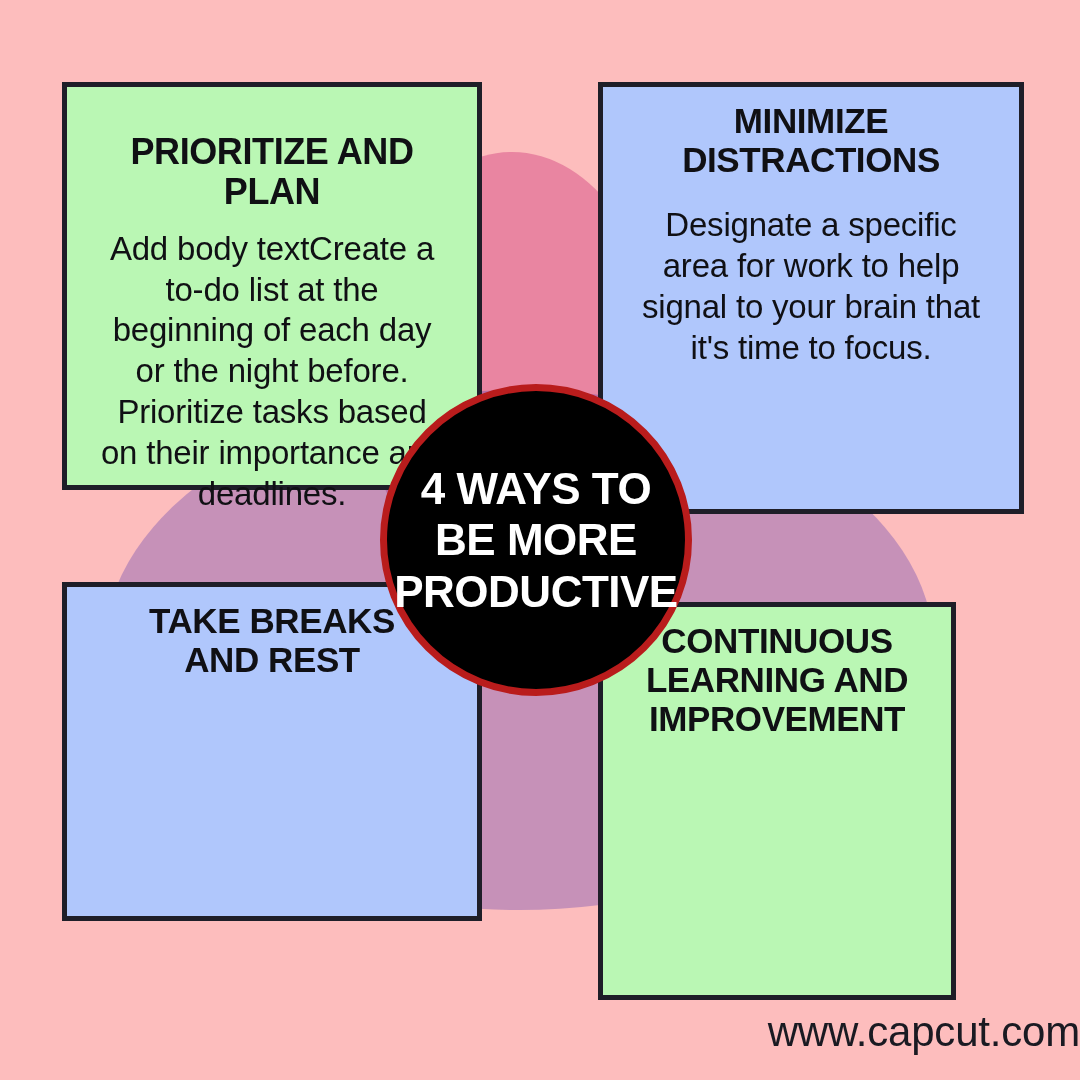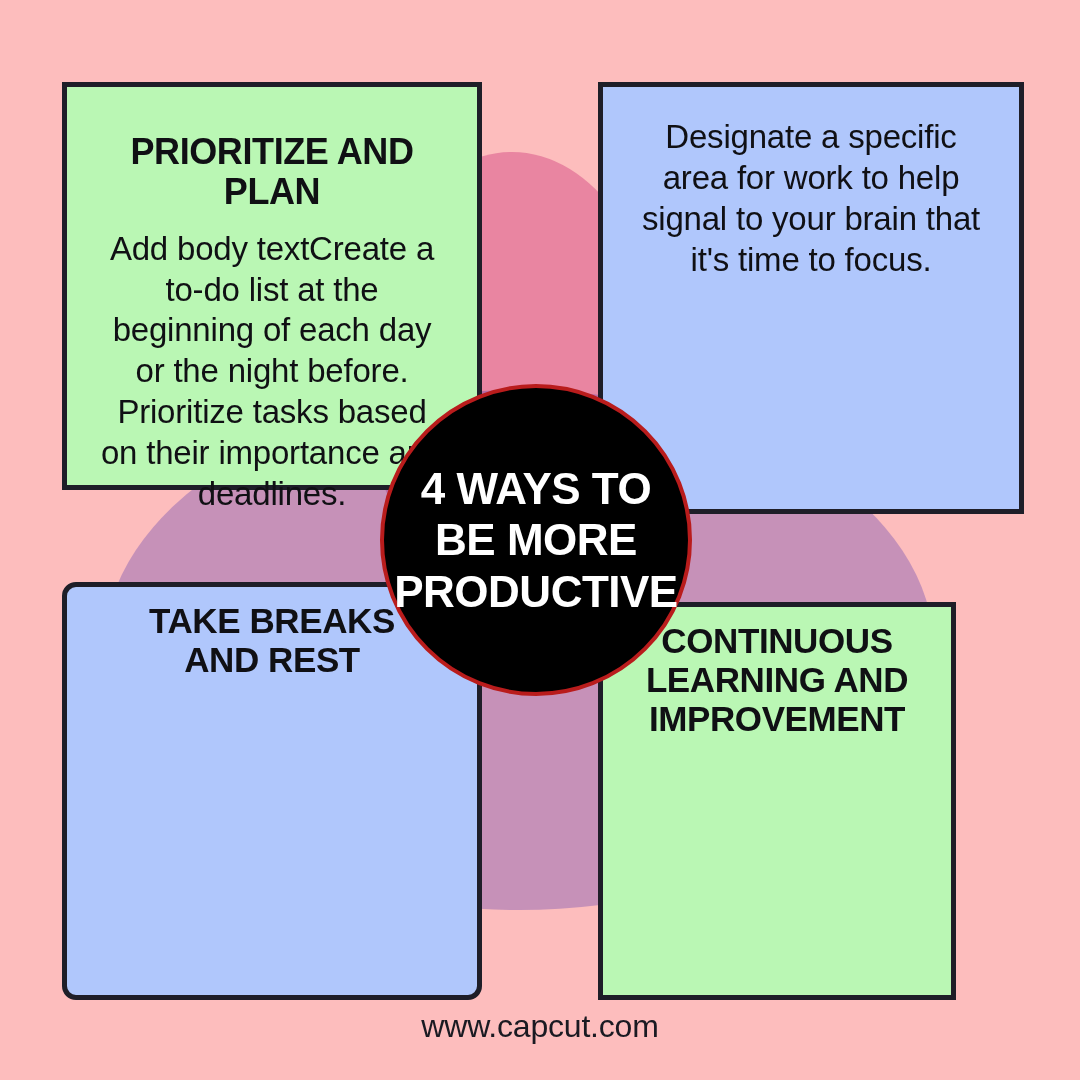--- a/index.html
+++ b/index.html
@@ -77,40 +77,40 @@
   #card-prioritize .card-title { font-size: 36px; margin-top: 31px; }
 
   #card-minimize {
     left: 598px; top: 82px;
     width: 426px; height: 432px;
   }
   #card-minimize .card-title { margin-bottom: 26px; }
 
   #card-breaks {
     left: 62px;  top: 582px;
-    width: 420px; height: 418px; border-radius: 14px;
+    width: 420px; height: 339px;
   }
   #card-breaks .card-title { margin-bottom: 8px; }
 
   #card-learning {
     left: 598px; top: 602px;
     width: 358px; height: 398px;
   }
   #card-learning .card-title { margin-bottom: 20px; }
 
   
   #center-badge {
     position: absolute;
     left: 380px;
     top: 384px;
     width: 312px;
     height: 312px;
     border-radius: 50%;
     background: #000000;
-    border: 4px solid #b91c1c;
+    border: 7px solid #b91c1c;
     box-sizing: border-box;
     display: flex;
     align-items: center;
     justify-content: center;
     z-index: 5;
   }
   #center-badge-text {
     color: #FFFFFF;
     font-weight: bold;
     font-size: 44px;
@@ -120,40 +120,42 @@
     white-space: pre-line;
     width: 330px;
   }
 
   
   #footer {
     position: absolute;
     left: 0;
     top: 1008px;
     width: 1080px;
-    text-align: center;
-    font-size: 32px;
+    text-align: right;
+    font-size: 42px;
     color: #1A1A22;
     letter-spacing: -0.2px;
   }
 </style>
 </head>
 <body>
 
 <div id="canvas">
 
   <div class="blob blob-pink"></div>
   <div class="blob blob-purple"></div>
 
   <div class="card card-green" id="card-prioritize">
     <div class="card-title">PRIORITIZE AND PLAN</div>
     <div class="card-body">Add body textCreate a to-do list at the beginning of each day or the night before. Prioritize tasks based on their importance and deadlines.</div>
   </div>
 
   <div class="card card-blue" id="card-minimize">
+    <div class="card-title">MINIMIZE
+DISTRACTIONS</div>
     <div class="card-body">Designate a specific area for work to help signal to your brain that it's time to focus.</div>
   </div>
 
   <div class="card card-blue" id="card-breaks">
     <div class="card-title">TAKE BREAKS
 AND REST</div>
   </div>
 
   <div class="card card-green" id="card-learning">
     <div class="card-title">CONTINUOUS

